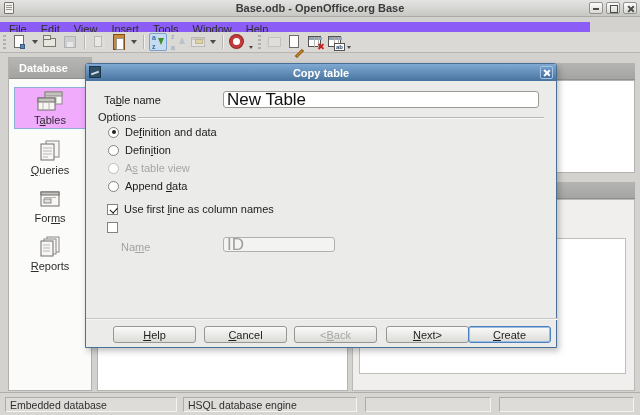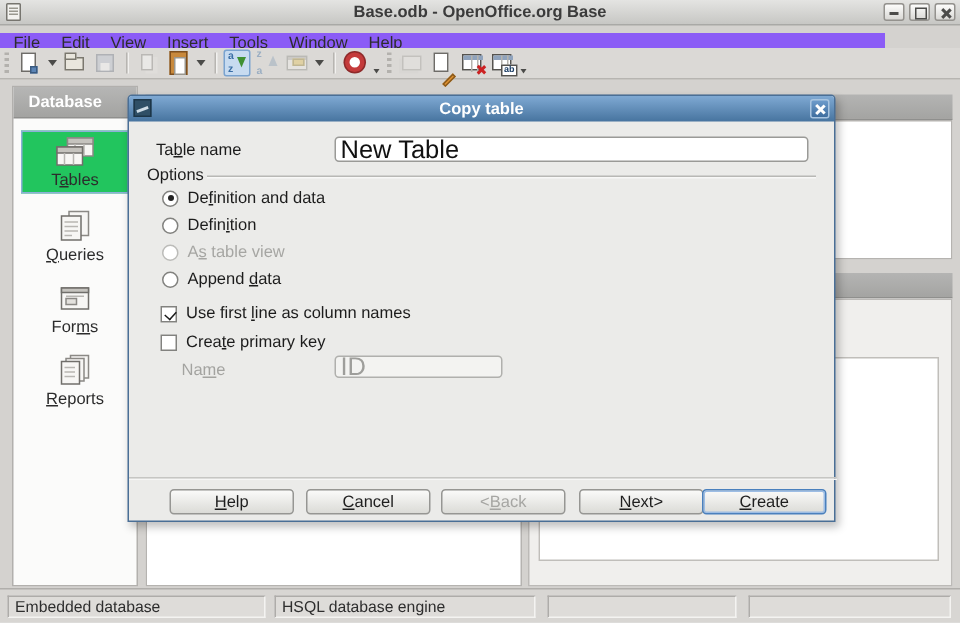--- a/index.html
+++ b/index.html
@@ -73,21 +73,21 @@
   .ic-xmark::before{transform:rotate(45deg);} .ic-xmark::after{transform:rotate(-45deg);}
   .ic-ab{position:absolute;right:-1px;bottom:0;font-size:6px;font-weight:bold;color:#1d3f66;background:#fff;border:1px solid #55534f;padding:0 1px;line-height:6px;}
 
   
   .sidebar{position:absolute;left:8px;top:57px;width:84px;height:334px;background:#fbfbfa;
     border:1px solid #b2b0ad;}
   .sidebar-header{height:21px;background:linear-gradient(#b6b6b5,#a3a3a1);color:#fff;
     font-weight:bold;display:flex;align-items:center;padding-left:10px;border-bottom:1px solid #8f8f8d;}
   .side-item{position:absolute;left:5px;width:72px;height:42px;display:flex;flex-direction:column;
     align-items:center;justify-content:center;gap:1px;color:#2c2c2c;}
-  .side-item.selected{background:#22c55e;border:1px solid #8cb0d8;}
+  .side-item.selected{background:#f0abfc;border:1px solid #8cb0d8;}
   .gray-bar{position:absolute;background:linear-gradient(#b4b4b3,#a4a4a2);border-bottom:1px solid #8f8f8d;height:17px;}
   .white-pane{position:absolute;background:#fff;border:1px solid #b5b3b0;}
   .preview-pane{position:absolute;left:352px;top:199px;width:283px;height:192px;background:#f0efed;border:1px solid #bcbab7;}
   .none-row{position:absolute;right:22px;top:14px;display:flex;align-items:center;gap:6px;color:#333;margin-top:24px;}
   .none-dd{width:0;height:0;border-left:3.5px solid transparent;border-right:3.5px solid transparent;border-top:4px solid #555;}
   .preview-box{position:absolute;left:6px;top:38px;width:267px;height:136px;background:#fff;border:1px solid #c0beba;}
 
   
   .dialog{position:absolute;left:85px;top:63px;width:472px;height:285px;background:#ebebe9;
     border:1px solid #4a6f96;border-radius:3px 3px 0 0;box-shadow:2px 3px 6px rgba(0,0,0,.25);}
@@ -313,21 +313,20 @@
     <span class="radio"></span>
     <span class="lbl">Append <u>d</u>ata</span>
   </div>
 
   <div class="choice-row" style="left:21px;top:139px;">
     <span class="checkbox checked"></span>
     <span class="lbl">Use first <u>l</u>ine as column names</span>
   </div>
   <div class="choice-row" style="left:21px;top:158px;">
     <span class="checkbox"></span>
-    <span class="lbl">Crea<u>t</u>e primary key</span>
   </div>
 
   <span class="dlg-label off" style="left:35px;top:177px;">Na<u>m</u>e</span>
   <input class="txt-input" style="left: 137px; top: 173px; width: 112px; height: 15px;" type="text" disabled="" value="ID">
 
   <span class="dlg-sep" style="top:254px;"></span>
 
   <span class="btn" style="left:27px;top:262px;"><u>H</u>elp</span>
   <span class="btn" style="left:118px;top:262px;"><u>C</u>ancel</span>
   <span class="btn disabled" style="left:208px;top:262px;text-align:right;">&lt; <u>B</u>ack</span>

